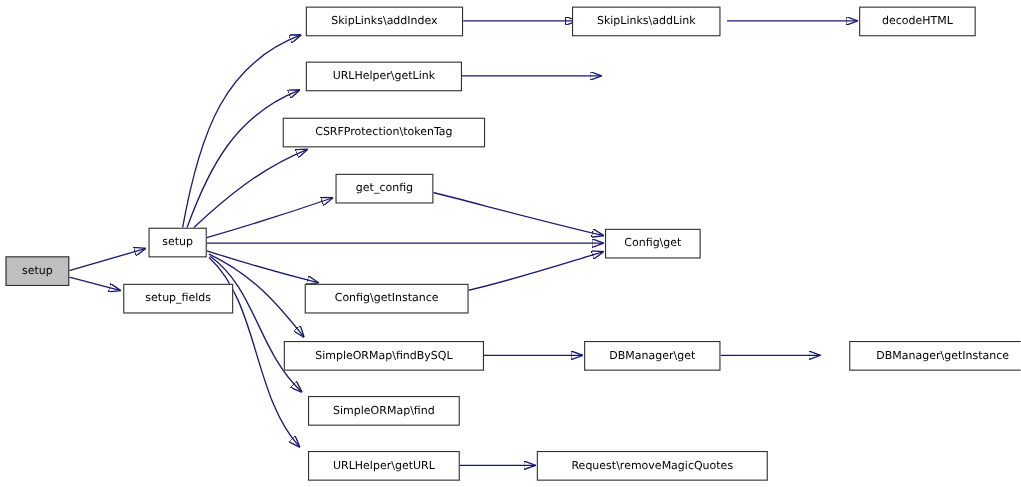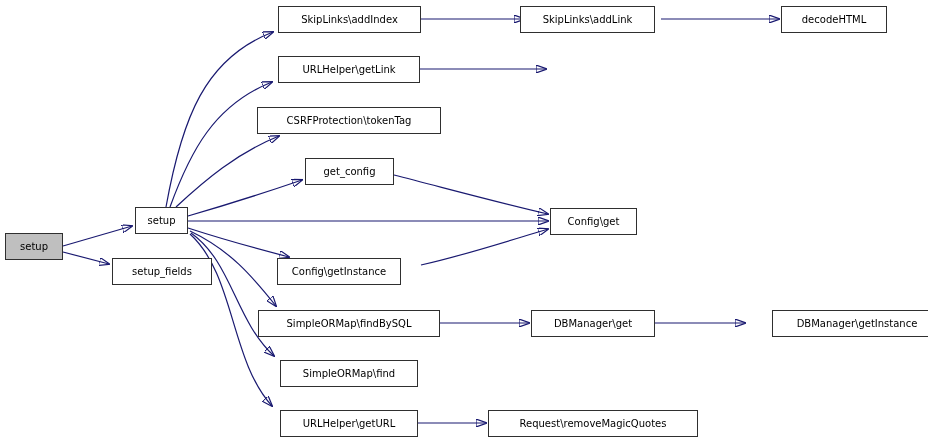--- a/index.html
+++ b/index.html
@@ -90,21 +90,21 @@
   </div>
   <div class="node" style="left:257px;top:107px;width:184px;">
     <span>CSRFProtection\tokenTag</span>
   </div>
   <div class="node" style="left:305px;top:158px;width:89px;">
     <span>get_config</span>
   </div>
   <div class="node" style="left:550px;top:208px;width:87px;">
     <span>Config\get</span>
   </div>
-  <div class="node" style="left:277px;top:258px;width:124px;">
+  <div class="node" style="left:277px;top:258px;width:149px;">
     <span>Config\getInstance</span>
   </div>
   <div class="node" style="left:258px;top:310px;width:182px;">
     <span>SimpleORMap\findBySQL</span>
   </div>
   <div class="node" style="left:531px;top:310px;width:124px;">
     <span>DBManager\get</span>
   </div>
   <div class="node" style="left:747px;top:310px;width:170px;margin-left:25px;">
     <span>DBManager\getInstance</span>

